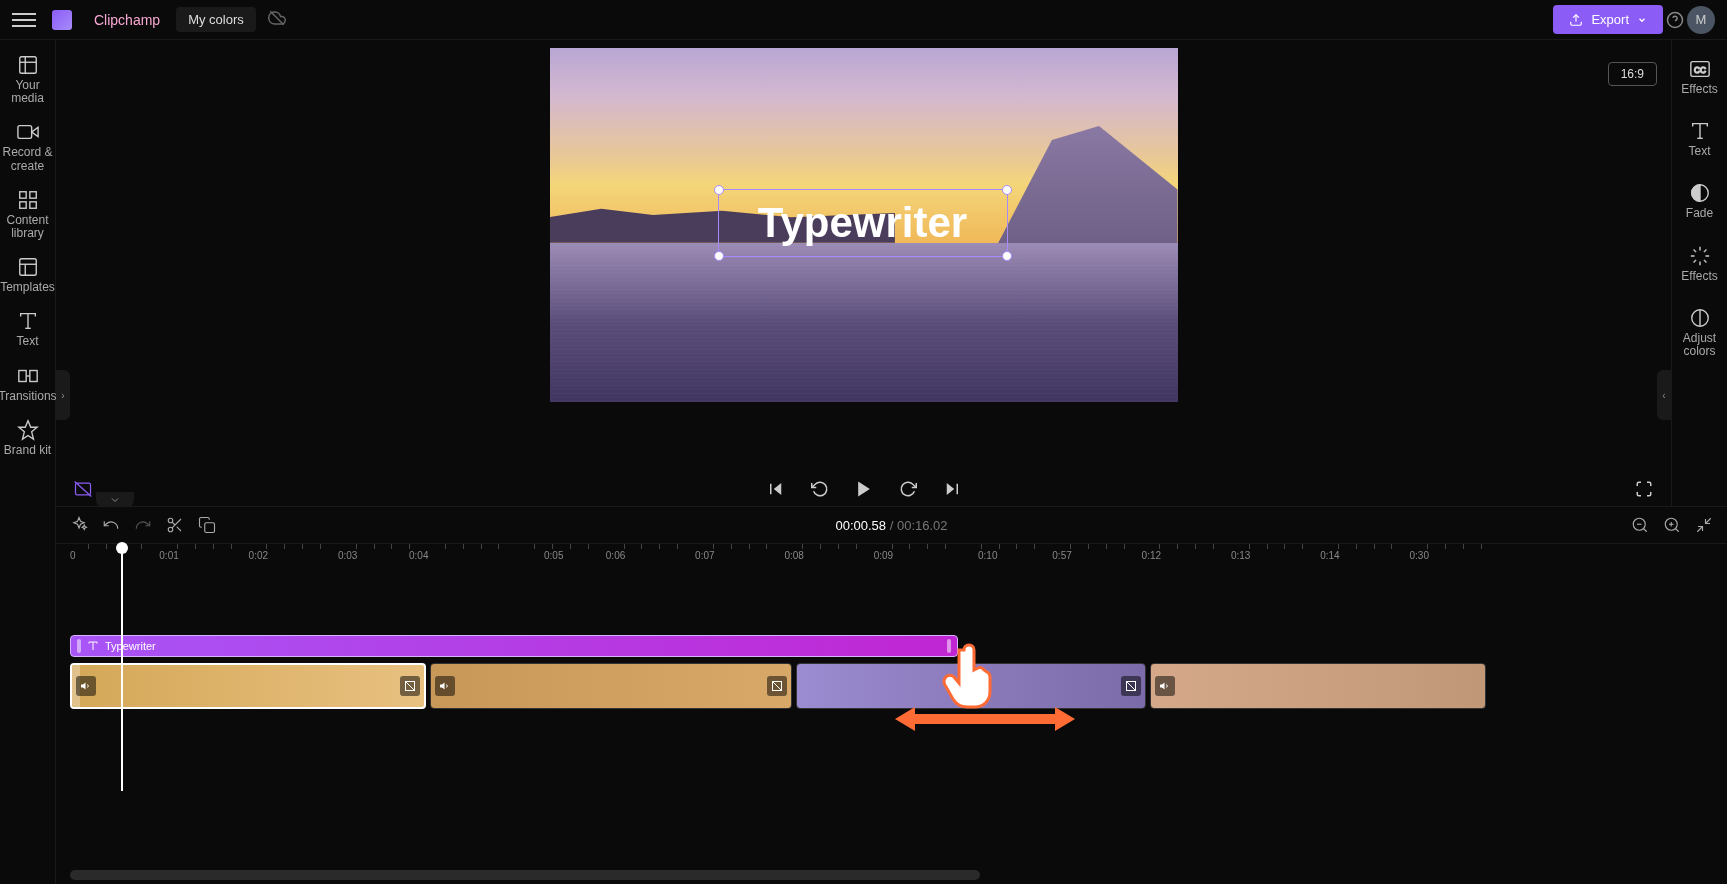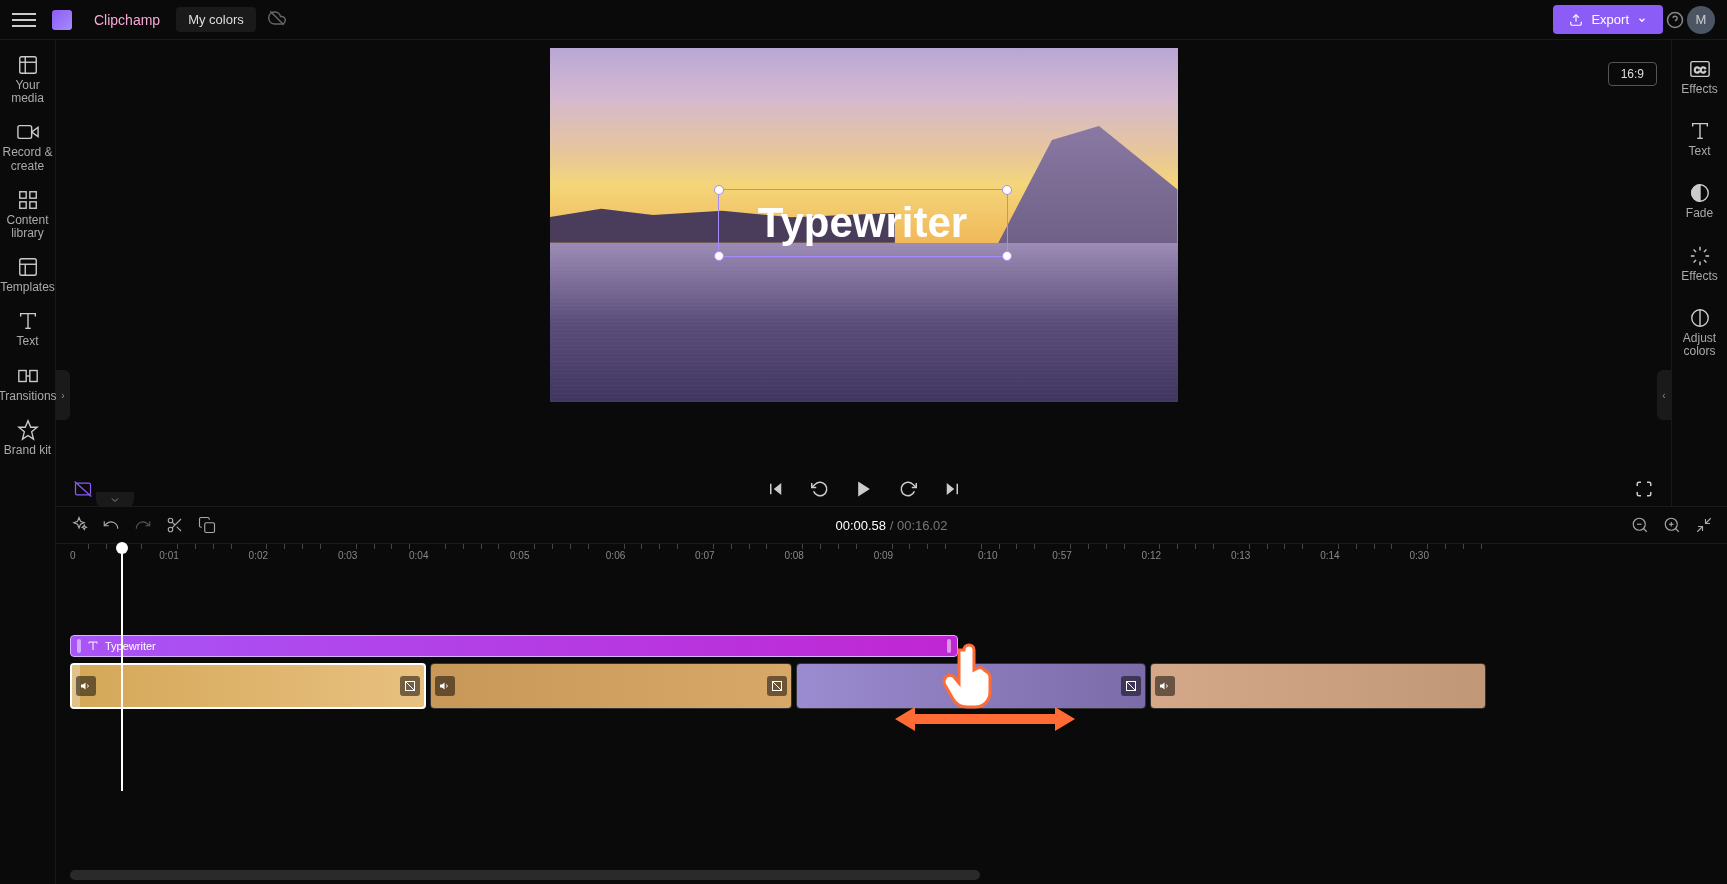--- a/index.html
+++ b/index.html
@@ -373,21 +373,21 @@
       <span class="ruler-mark" style="left: 281.9px;">0:03</span>
       <div class="ruler-tick" style="left: 299.7px;"></div>
       <div class="ruler-tick" style="left: 317.5px;"></div>
       <div class="ruler-tick" style="left: 335.3px;"></div>
       <div class="ruler-tick" style="left: 353.1px;"></div>
       <span class="ruler-mark" style="left: 353px;">0:04</span>
       <div class="ruler-tick" style="left: 389px;"></div>
       <div class="ruler-tick" style="left: 406.8px;"></div>
       <div class="ruler-tick" style="left: 424.6px;"></div>
       <div class="ruler-tick" style="left: 442.4px;"></div>
-      <span class="ruler-mark" style="left: 454px;">0:05</span>
+      <span class="ruler-mark" style="left: 488px;">0:05</span>
       <div class="ruler-tick" style="left: 478.3px;"></div>
       <div class="ruler-tick" style="left: 496.1px;"></div>
       <div class="ruler-tick" style="left: 513.9px;"></div>
       <div class="ruler-tick" style="left: 531.7px;"></div>
       <span class="ruler-mark" style="left: 549.8px;">0:06</span>
       <div class="ruler-tick" style="left: 567.6px;"></div>
       <div class="ruler-tick" style="left: 585.4px;"></div>
       <div class="ruler-tick" style="left: 603.2px;"></div>
       <div class="ruler-tick" style="left: 621px;"></div>
       <span class="ruler-mark" style="left: 639.1px;">0:07</span>

